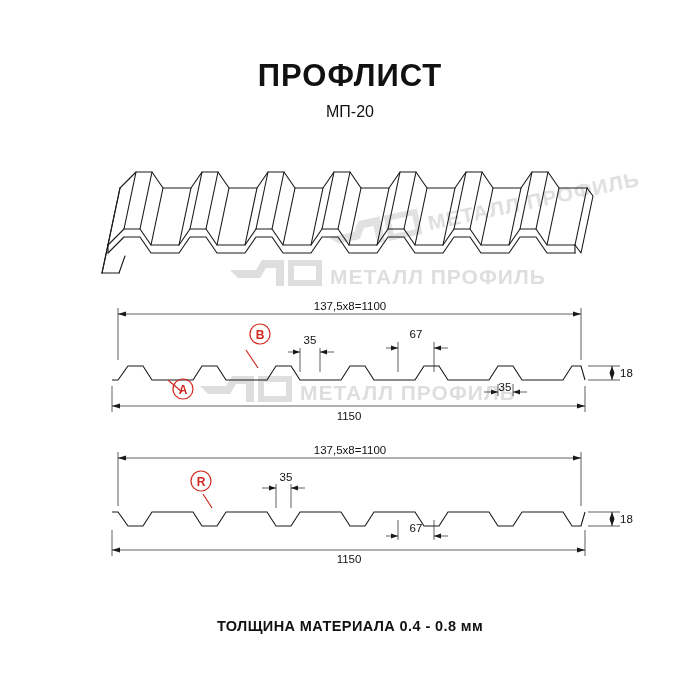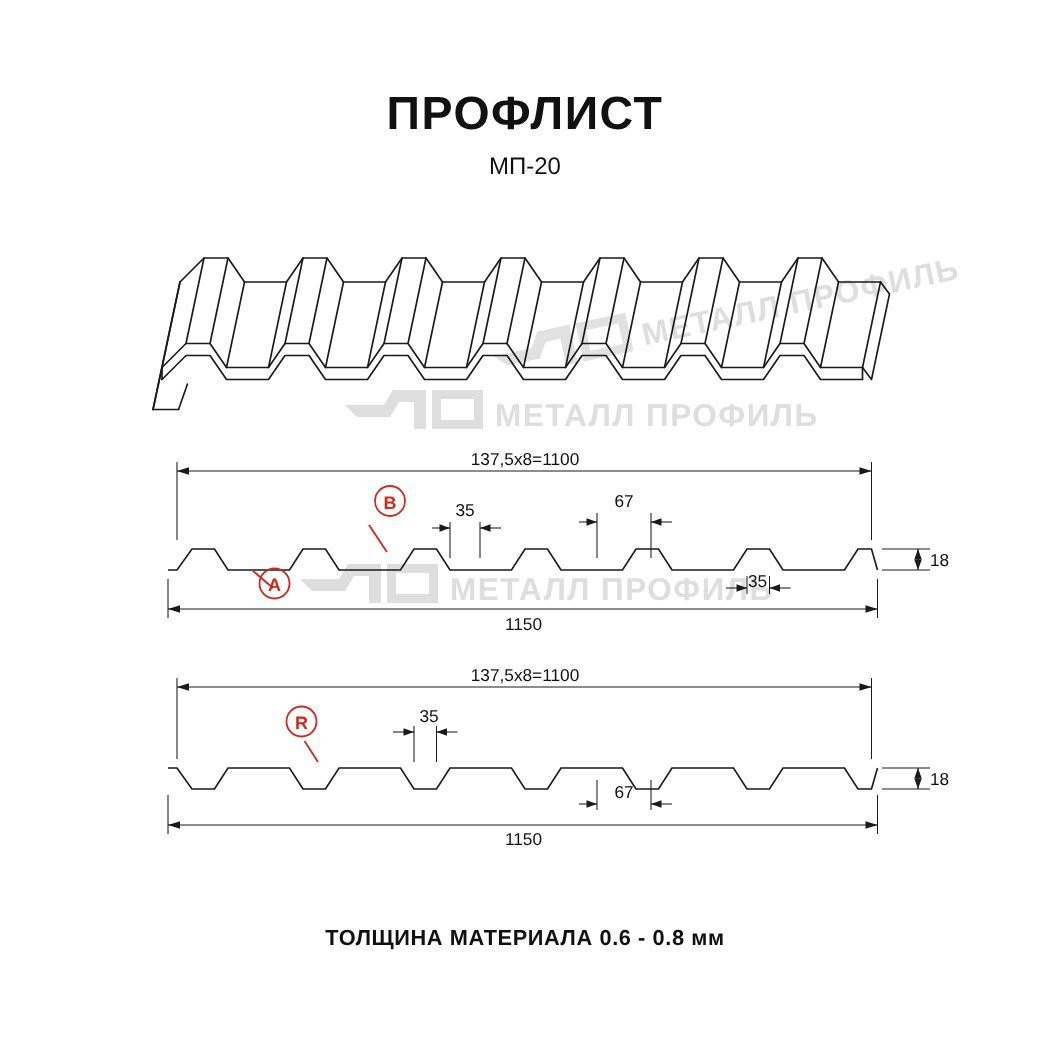--- a/index.html
+++ b/index.html
@@ -76,21 +76,21 @@
     fill: #d2281e;
   }
 </style>
 </head>
 <body>
 
 <div class="page">
 
   <div class="title">ПРОФЛИСТ</div>
   <div class="subtitle">МП-20</div>
-  <div class="footer">ТОЛЩИНА МАТЕРИАЛА 0.6 - 0.8 мм</div>
+  <div class="footer">ТОЛЩИНА МАТЕРИАЛА 0.4 - 0.8 мм</div>
 
   <svg class="layer" viewBox="0 0 700 700">
     <g opacity="0.85">
 
       <g transform="translate(230,258)">
         <g fill="#d8d8d8">
           <path d="M0,12 h26 l6,-10 h22 v26 h-8 v-18 h-10 l-6,10 h-22 z"></path>
           <path d="M58,2 h34 v26 h-34 z M64,8 v14 h22 v-14 z"></path>
         </g>
         <text class="wm-text" x="100" y="26" font-size="21">МЕТАЛЛ ПРОФИЛЬ</text>

